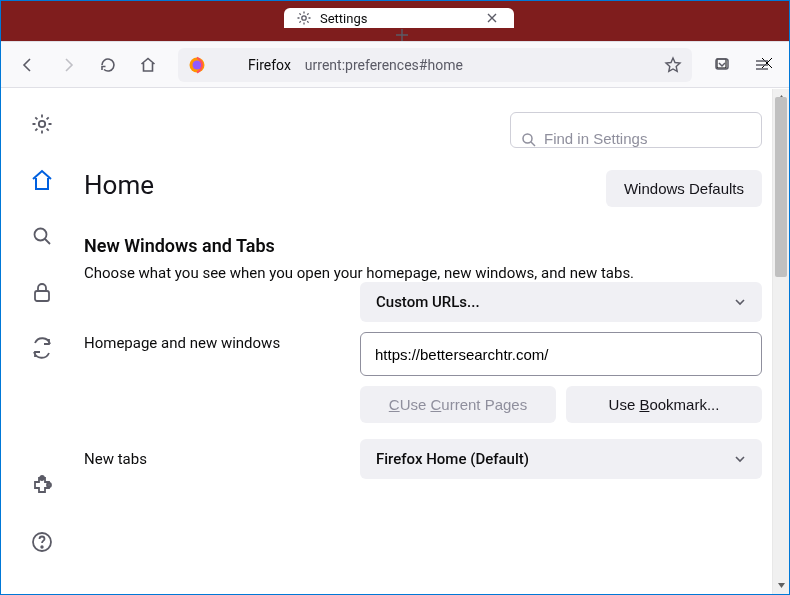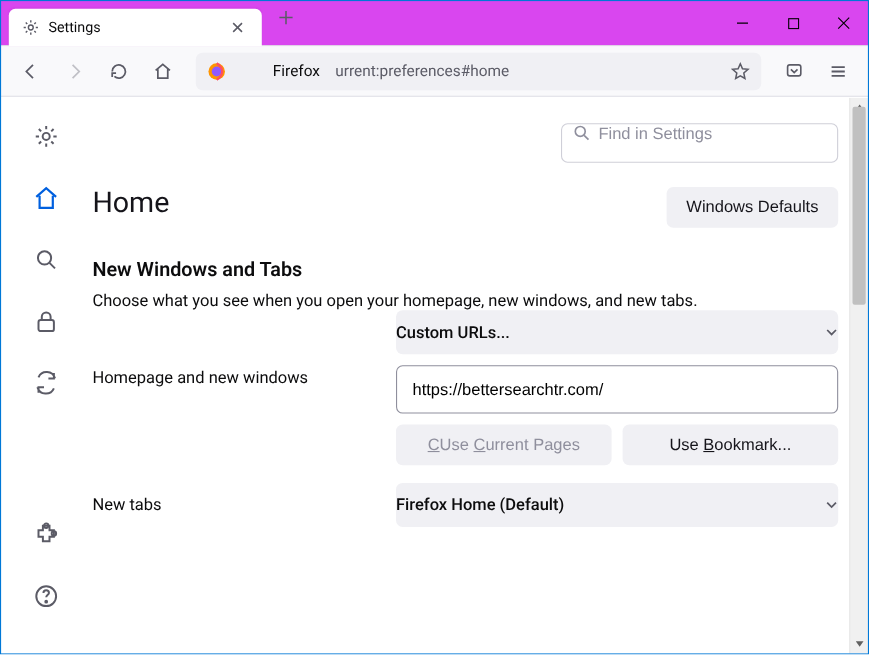--- a/index.html
+++ b/index.html
@@ -4,23 +4,24 @@
 <style>
 * { box-sizing: border-box; margin: 0; padding: 0; }
 body {
   width: 790px; height: 595px;
   font-family: -apple-system, BlinkMacSystemFont, "Segoe UI", Roboto, sans-serif;
   font-size: 14px; color: #0c0c0d;
   background: #fff; overflow: hidden; position: relative;
 }
 .window-border { position:absolute; inset:0; border:1px solid #0078d7; pointer-events:none; }
 .titlebar {
-  height: 42px; background: #d946ef;
-  display: flex; align-items: flex-start; padding: 0 0 0 8px;
+  height: 42px; background: #7f1d1d;
+  display: flex; align-items: center; padding: 0 0 0 8px;
   border-bottom: 1px solid #e0e0e6;
+  flex-direction: column;
 }
 .tab {
   background: #fff; height: 34px; margin-top: 8px;
   border-radius: 6px 6px 0 0; padding: 0 12px;
   display: flex; align-items: center; gap: 8px; min-width: 230px;
   box-shadow: 0 -1px 2px rgba(0,0,0,0.04);
 }
 .tab svg { flex:0 0 auto; }
 .tab-title { flex:1; font-size: 13px; }
 .tab-close { width: 20px; height:20px; display:flex; align-items:center; justify-content:center; border-radius:4px; }
@@ -44,38 +45,38 @@
   width:84px; padding-top:18px; display:flex; flex-direction:column; align-items:center; gap:20px;
 }
 .side-btn { width:36px; height:36px; display:flex; align-items:center; justify-content:center; border-radius:6px; color:#5b5b66; }
 .side-btn.active { color:#0060df; }
 .main {
   flex:1; padding: 0 28px 0 0; overflow-y:auto;
 }
 .search-row { display:flex; justify-content:flex-end; padding: 24px 0 14px 0; }
 .search-box {
   width:252px; height:36px; border:1px solid #cfcfd8; border-radius:6px;
-  display:flex; align-items:flex-start; padding:0 10px; gap:8px; color:#737373;
+  display:flex; align-items:flex-end; padding:0 10px; gap:8px; color:#737373;
 }
 .search-box input { border:none; outline:none; flex:1; font-size:15px; color:#0c0c0d; background:transparent; }
 .search-box input::placeholder { color:#8f8f9d; }
 .page-title-row { display:flex; align-items:baseline; justify-content:space-between; margin: 8px 0 28px 0; }
 h1.page-title { font-size:26px; font-weight:400; color:#15141a; }
 .btn {
   background:#f0f0f4; border:none; border-radius:6px; padding:10px 18px;
   font-size:15px; color:#15141a; cursor:pointer; font-weight:500;
 }
 .btn.disabled { color:#8f8f9d; cursor:default; }
 h2.section-title { font-size:18px; font-weight:600; margin-bottom:8px; }
 .section-desc { font-size:15px; color:#0c0c0d; }
 .form-row { display:flex; align-items:center; gap:16px; margin-bottom:14px; }
 .form-label { font-size:15px; flex:0 0 260px; }
 .form-field { flex:1; display:flex; flex-direction:column; gap:10px; }
 .select {
-  height:40px; background:#f0f0f4; border-radius:6px; padding:0 0;
+  height:40px; background:#f0f0f4; border-radius:6px; padding:0 16px;
   display:flex; align-items:center; justify-content:space-between; font-size:15px; font-weight:500;
 }
 .text-input {
   height:44px; border:1px solid #8f8f9d; border-radius:6px; padding:0 14px;
   font-size:15px; width:100%;
 }
 .btn-row { display:flex; gap:10px; }
 .btn-row .btn { flex:1; white-space:nowrap; overflow:hidden; text-overflow:ellipsis; }
 .scrollbar-gutter { position:absolute; right:1px; top:89px; bottom:1px; width:17px; background:#f0f0f0; border-left:1px solid #e8e8e8; }
 .scroll-thumb { position:absolute; left:2px; right:2px; top:8px; height:180px; background:#c0c0c0; border-radius:2px; }

